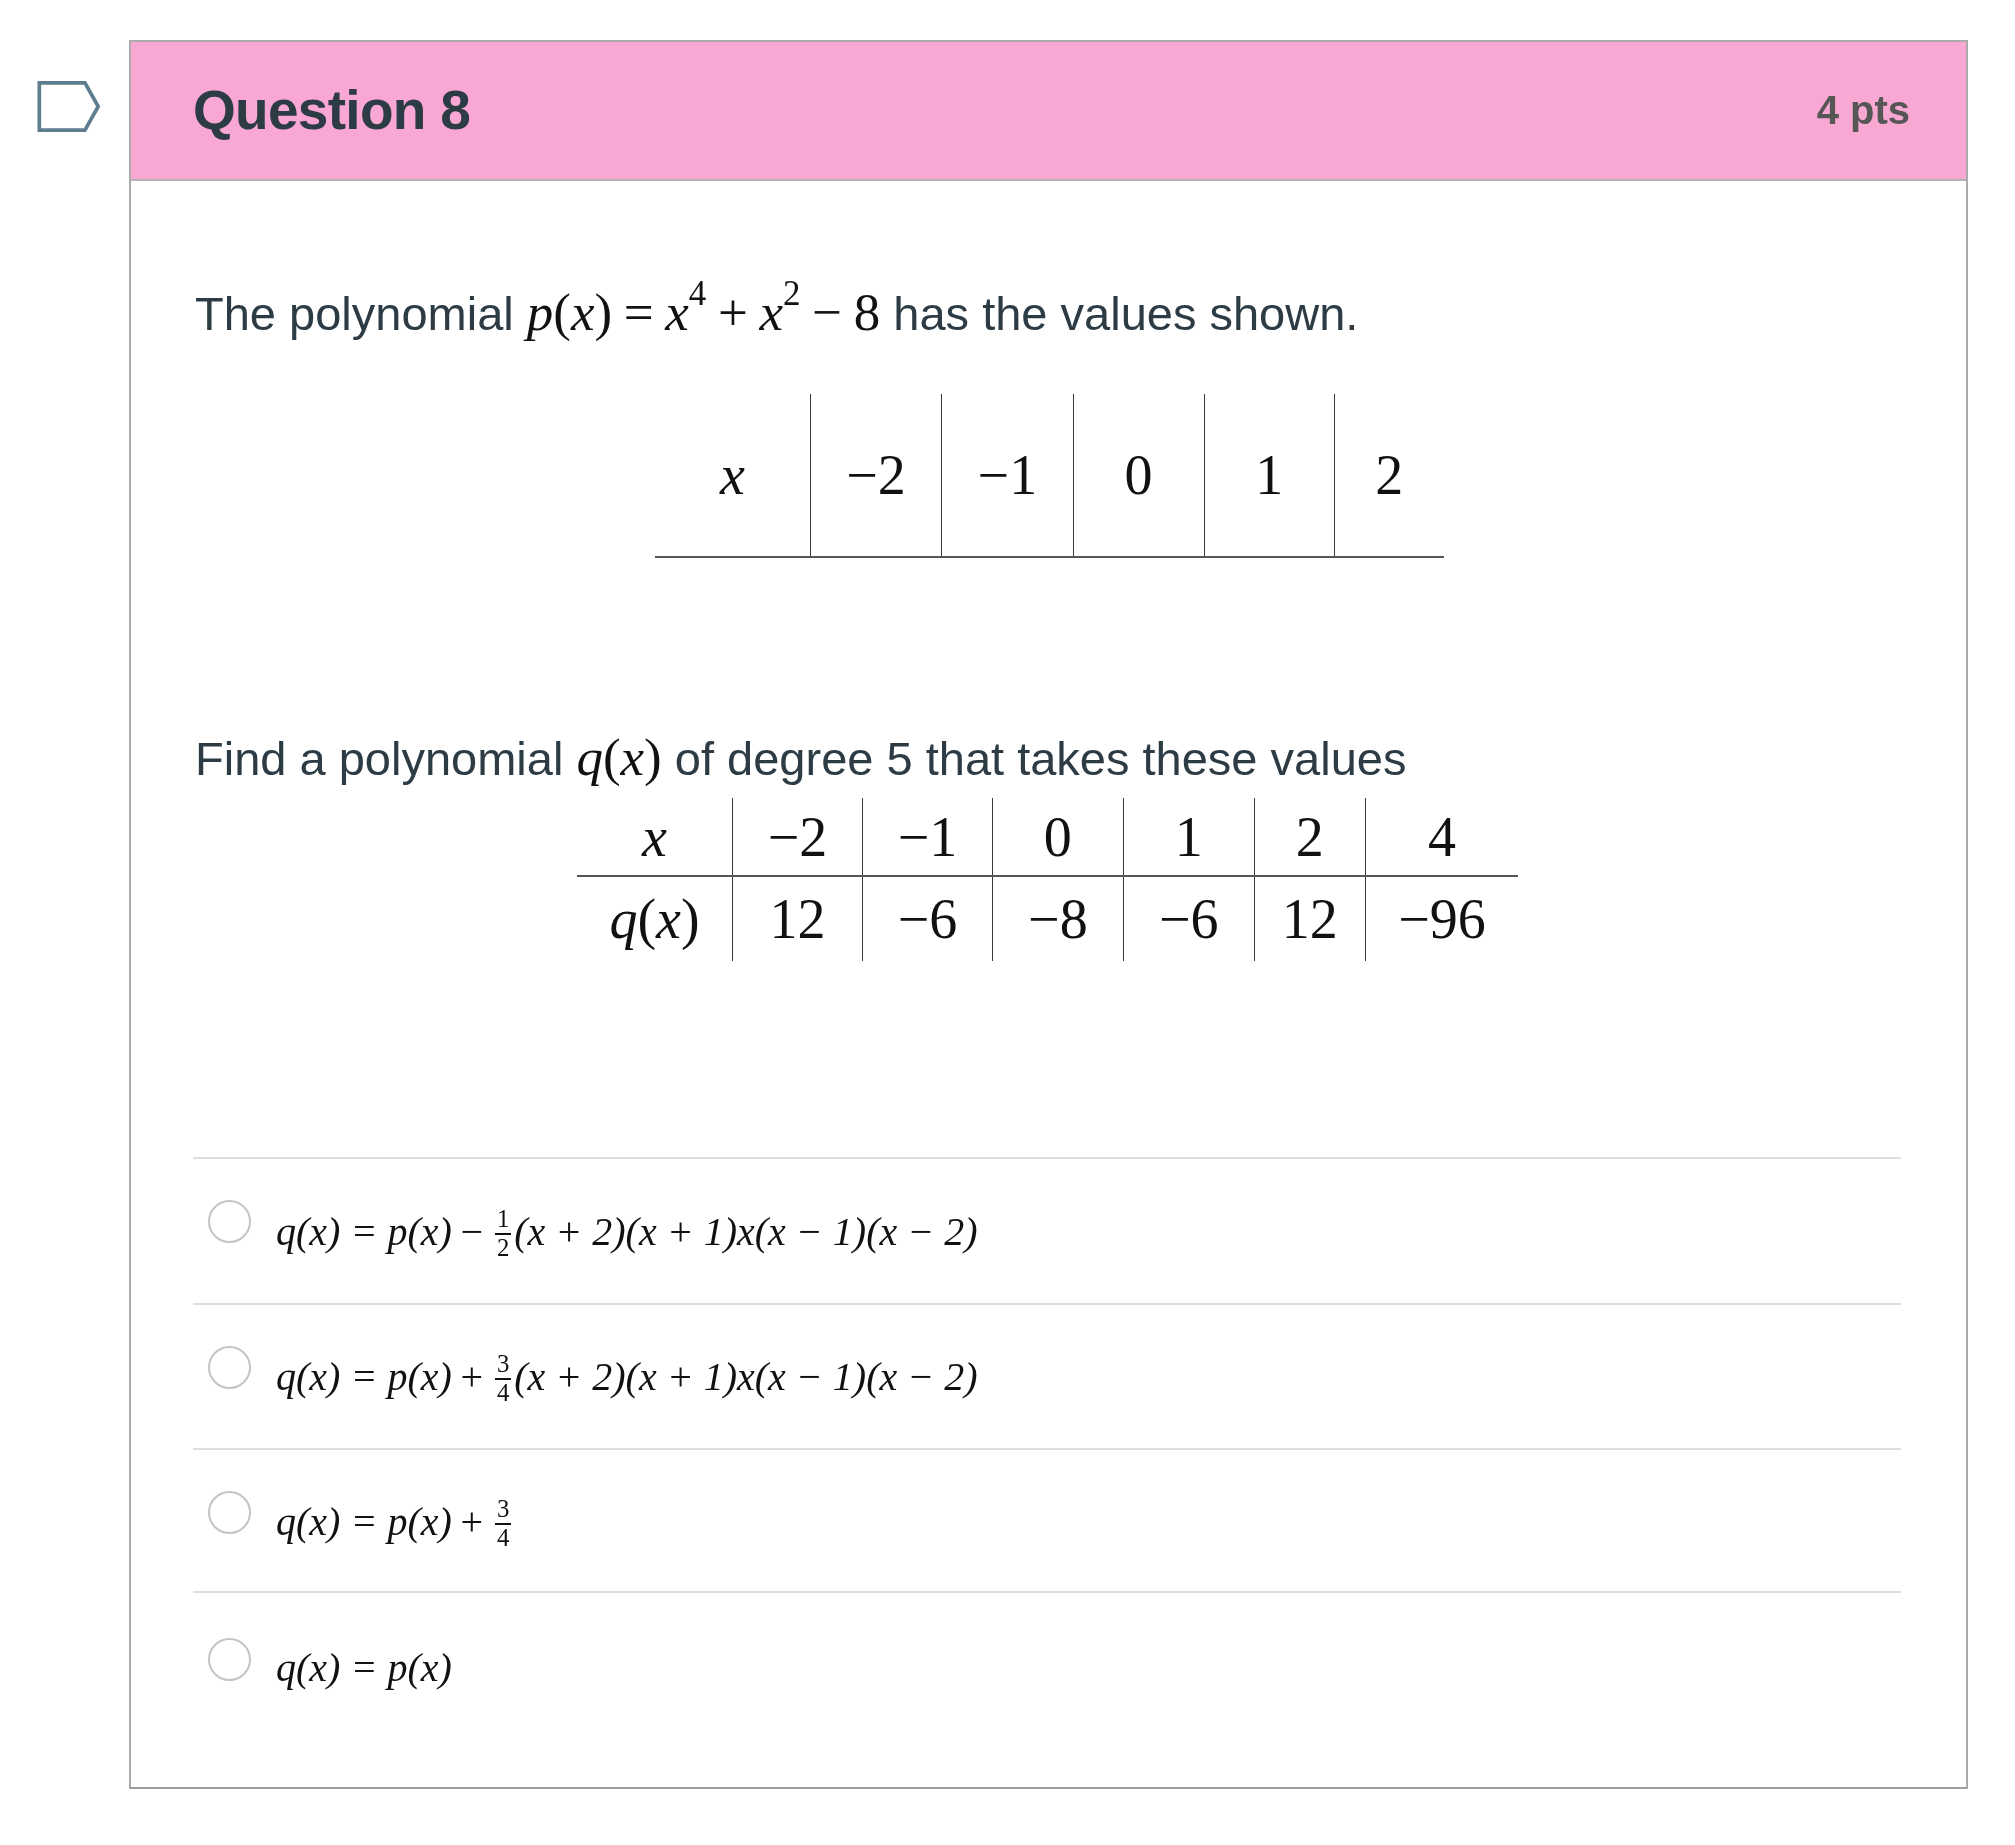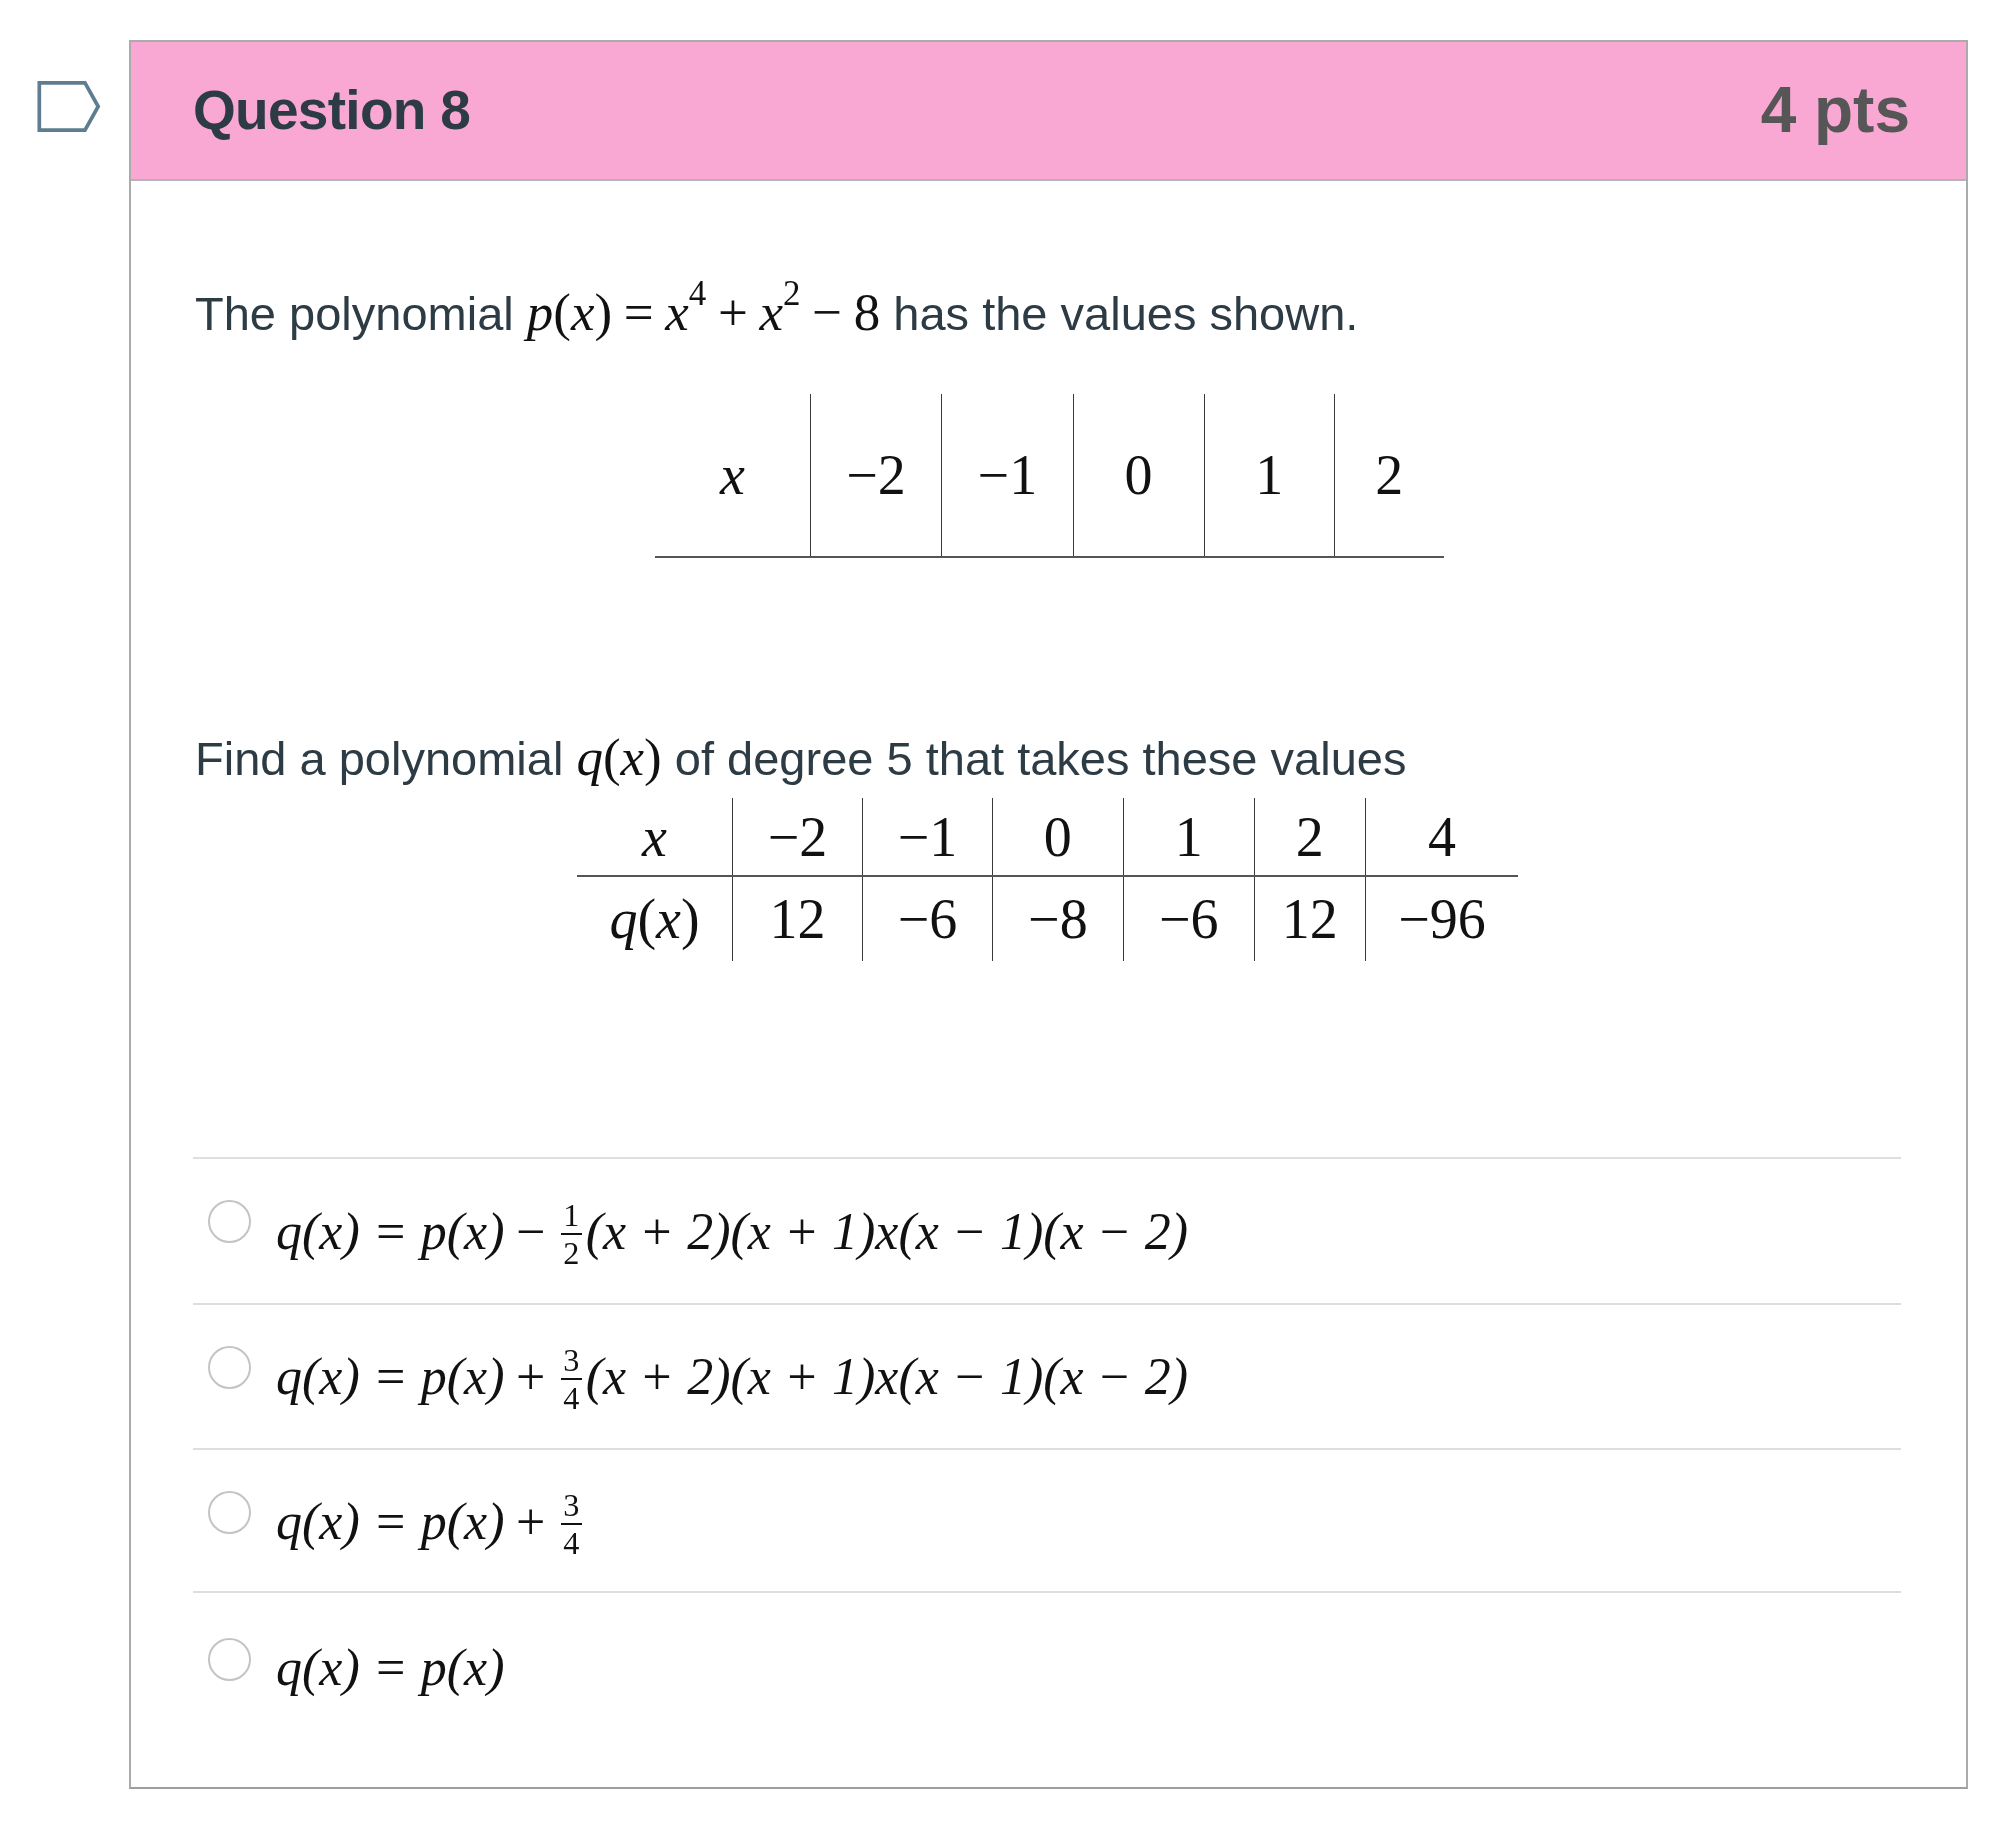--- a/index.html
+++ b/index.html
@@ -10,21 +10,21 @@
   
   .flag { left:36px; top:80px; width:67px; height:53px; }
 
   
   .qbox { left:129px; top:40px; width:1835px; height:1745px;
           border:2.2px solid #ababab; border-bottom-color:#9e9e9e; background:#fff; box-sizing:content-box; }
   .qheader { left:0; top:0; width:1835px; height:137px; background:#f9a8d4;
              border-bottom:2.2px solid #b3b3b3; }
   .qtitle { left:62px; top:0; height:137px; line-height:137px; font-size:55px; font-weight:bold;
             color:#2d3b45; letter-spacing:-0.7px; white-space:nowrap; }
-  .qpts { right:56px; top:0; height:144px; line-height:137px; font-size:64px; font-weight:bold;
+  .qpts { right:56px; top:0; height:144px; line-height:137px; font-size:40px; font-weight:bold;
           color:#565656; white-space:nowrap; }
 
   
   .prose { font-size:47px; color:#2d3b45; white-space:nowrap; line-height:1; }
   .math { font-family:"Liberation Serif", "DejaVu Serif", serif; color:#111; }
   .mi { font-style:italic; }
   .mr { font-style:normal; }
   sup.m { font-size:0.66em; vertical-align:0.72em; line-height:0; font-style:normal; }
   .op { padding:0 0.22em; font-style:normal; }
 
@@ -32,21 +32,21 @@
   .vtable { border-collapse:collapse; font-family:"Liberation Serif", "DejaVu Serif", serif;
             font-size:56px; color:#111; }
   .vtable td { text-align:center; padding:0; border-left:1.5px solid #3a3a3a; }
   .vtable td:first-child { border-left:none; }
   .vtable tr.top td { border-bottom:2.2px solid #555; }
 
   
   .sep { height:0; border-top:2.2px solid #dedede; }
   .radio { width:39px; height:39px; border-radius:50%; border:2.2px solid #c4c4c4; background:#fff;
            box-sizing:content-box; }
-  .ans { font-family:"Liberation Serif", "DejaVu Serif", serif; font-size:52px; color:#111;
+  .ans { font-family:"Liberation Serif", "DejaVu Serif", serif; font-size:40px; color:#111;
          white-space:nowrap; line-height:1; }
   .frac { display:inline-block; vertical-align:middle; text-align:center; font-style:normal;
           font-size:0.62em; line-height:1; margin:0 0.12em; position:relative; top:-0.08em; }
   .frac .num { display:block; padding:0 0.08em 0.06em; border-bottom:2.2px solid #111; }
   .frac .den { display:block; padding-top:0.06em; }
 </style>
 </head>
 <body>
 
 <div class="abs flag">

